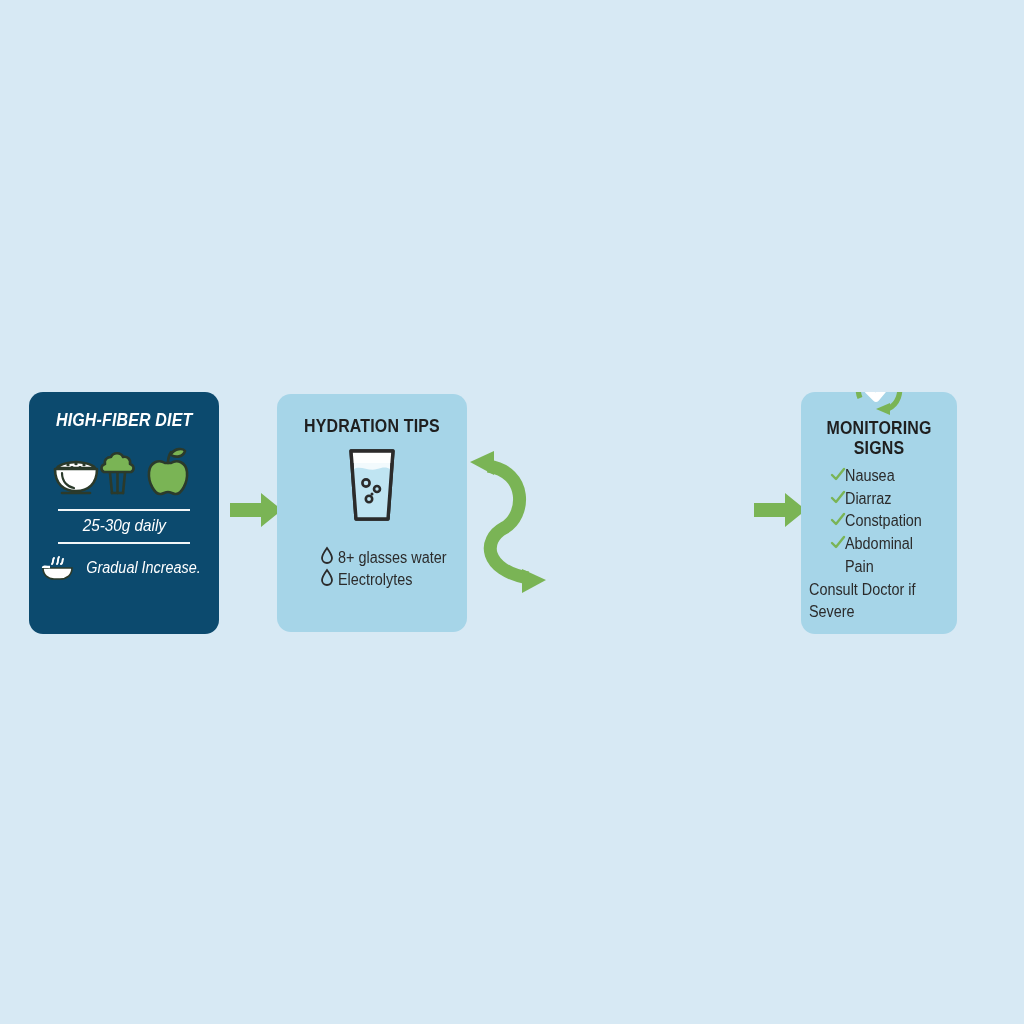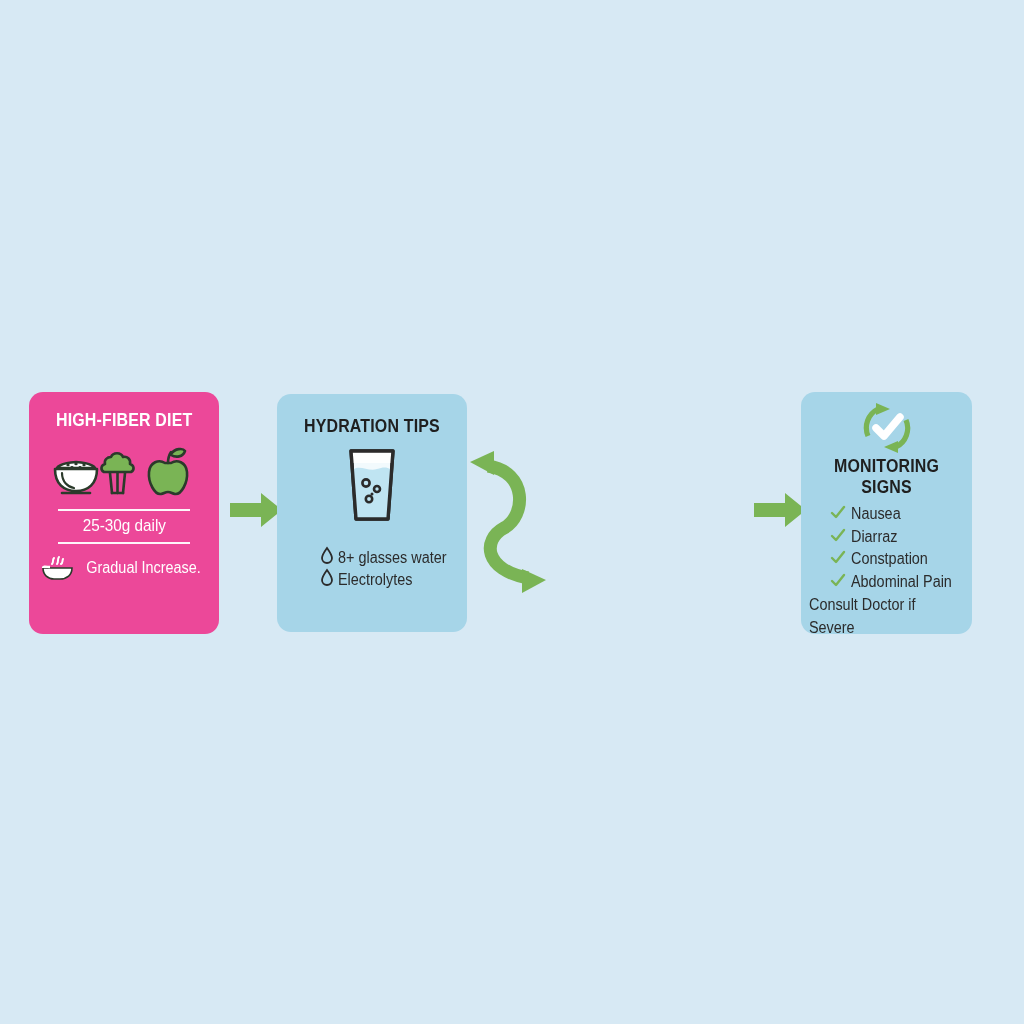--- a/index.html
+++ b/index.html
@@ -24,22 +24,23 @@
   .card {
     position: absolute;
     border-radius: 14px;
     box-sizing: border-box;
     display: flex;
     flex-direction: column;
     align-items: center;
     overflow: hidden;
   }
   .card.green {
-    background: #ec4899;
+    background: #0c4a6e;
     color: #ffffff;
+    font-style: italic;
   }
   .card.blue {
     background: #a6d5e8;
     color: #2b2b2b;
   }
 
   .card-title {
     font-weight: bold;
     letter-spacing: 0.2px;
     text-align: center;
@@ -137,42 +138,42 @@
     display: flex;
     align-items: center;
     justify-content: center;
     margin: 10px 0 8px 0;
   }
   #card-exercise .card-body { font-size: 16px; }
 
   
   #card-monitoring {
     left: 801px; top: 392px;
-    width: 171px; height: 242px;
+    width: 156px; height: 242px;
     padding: 8px 8px 10px 8px;
+    justify-content: flex-end;
   }
   #card-monitoring .icon-row {
     height: 58px;
     display: flex;
     align-items: center;
     justify-content: center;
   }
   #card-monitoring .card-title { font-size: 19px; margin-bottom: 6px; }
   .check-list {
     width: 100%;
     font-size: 16px;
     line-height: 1.42;
     padding: 0;
     margin: 0;
   }
   .check-list li {
     list-style: none;
     display: flex;
     align-items: baseline;
-    gap: 6px;
     padding-left: 22px;
   }
   .check-list li .txt { transform: scaleX(0.9); transform-origin: left center; }
   .check-list li.no-bullet {
     padding-left: 0;
     justify-content: center;
   }
 
   
   .arrow-wrap { position: absolute; }

